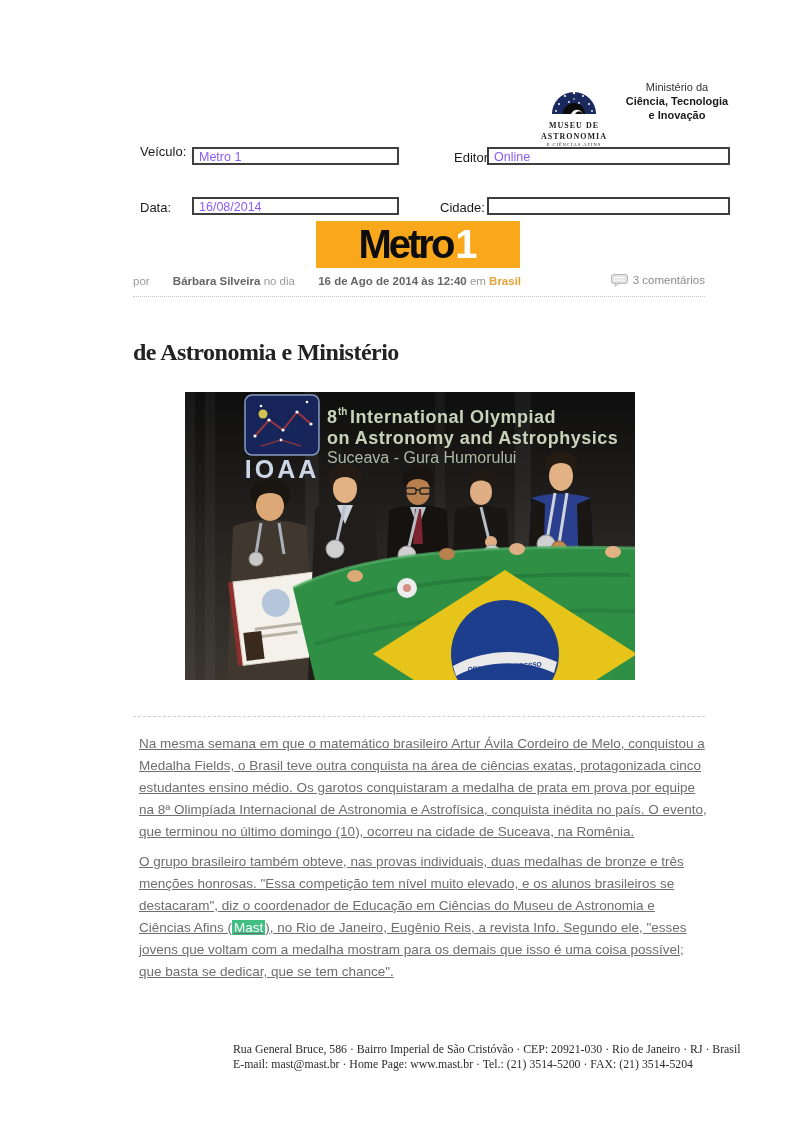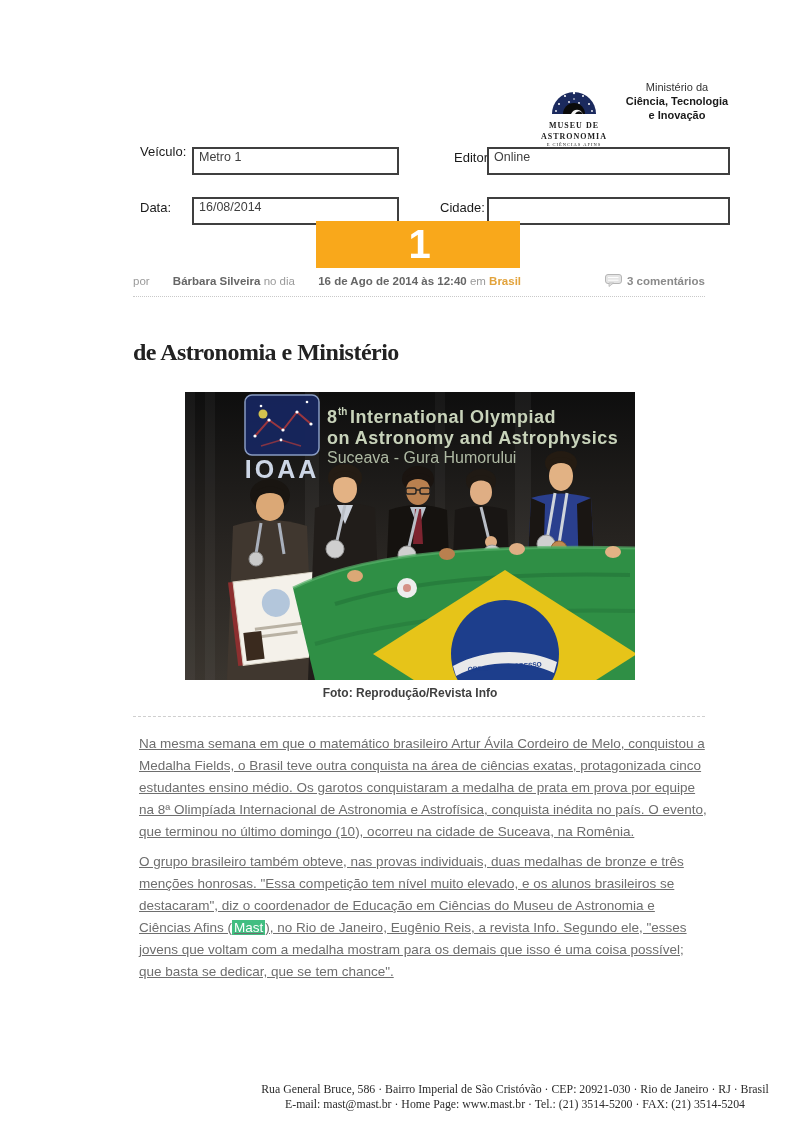--- a/index.html
+++ b/index.html
@@ -17,36 +17,36 @@
                  letter-spacing:1px; color:#222; line-height:10px; margin-top:1px; }
   .museum-sub  { font-family:"Liberation Serif", serif; font-size:4.5px; letter-spacing:1px;
                  color:#222; line-height:6px; }
   .museum-rule { width:74px; height:1px; background:#222; margin:2px auto 0 auto; }
   .ministry-block { left:612px; top:80px; width:130px; text-align:center;
                     font-size:11px; color:#333; line-height:14px; }
   .ministry-bold { font-weight:bold; color:#1a1a1a; }
 
   
   .form-label { font-size:13px; color:#1a1a1a; }
-  .form-box { border:2px solid #3f3f3f; height:28px; font-size:12.5px; color:#404040;
+  .form-box { border:2px solid #3f3f3f; height:18px; font-size:12.5px; color:#8b5cf6;
               padding:1px 0 0 5px; background:#fff; overflow:hidden; white-space:nowrap; }
 
   
   .metro-logo { left:316px; top:221px; width:204px; height:47px; background:#F9A81B;
                 display:flex; align-items:center; justify-content:center; }
   .metro-word  { font-weight:bold; font-size:40px; letter-spacing:-3px; color:#0d0d0d; }
   .metro-digit { font-weight:bold; font-size:40px; color:#ffffff; margin-left:3px; }
 
   
   .byline { left:133px; top:274px; width:572px; display:flex; align-items:center;
             justify-content:space-between; padding-bottom:9px;
             border-bottom:1px dotted #c9c9c9; font-size:11.5px; color:#9a9a9a; }
   .byline b { color:#666;padding-left:20px; }
   .byline .cat { color:#E2A33C; font-weight:bold; text-decoration:none; }
-  .byline-right { display:flex; align-items:flex-end; gap:5px; color:#8a8a8a;font-weight:bold; }
+  .byline-right { display:flex; align-items:flex-start; gap:5px; color:#8a8a8a; }
 
   
   .headline { left:133px; top:306px; width:585px;
               font-family:"Liberation Serif", serif; font-size:24px; letter-spacing:-0.5px;
               color:#222; line-height:31px; }
 
   
   .photo { left:185px; top:392px; width:450px; height:288px; background:#111; }
   .photo svg { display:block; }
   .caption { left:185px; top:686px; width:450px; text-align:center;
@@ -55,23 +55,23 @@
   .dashed-sep { left:133px; top:716px; width:572px; border-top:1px dashed #cfcfcf; }
 
   
   .para { left:139px; width:568px; font-size:13.5px; line-height:22px; color:#6e6e6e;text-decoration:underline; }
   .p1 { top:733px; }
   .p2 { top:851px; }
   .mast-hl { background:#41BE81; color:#ffffff; border-radius:0; padding:0 2px;
              text-decoration:none; }
 
   
-  .footer { left:233px; top:1042px; width:564px; text-align:center;
+  .footer { left:233px; top:1042px; width:564px; 
             font-family:"Liberation Serif", serif; font-size:11.8px; color:#2b2b2b;
-            line-height:15px;margin-top:40px; }
+            line-height:15px; }
 </style>
 </head>
 <body>
 
 <div class="page">
 
   <div class="abs ministry-block">
     <div>Ministério da</div>
     <div class="ministry-bold">Ciência, Tecnologia</div>
     <div class="ministry-bold">e Inovação</div>
@@ -106,20 +106,21 @@
   <div class="abs form-label" style="left:454px; top:150px;">Editoria:</div>
   <div class="abs form-box" style="left:487px; top:147px; width:243px;">Online</div>
 
   <div class="abs form-label" style="left:140px; top:200px;">Data:</div>
   <div class="abs form-box" style="left:192px; top:197px; width:207px;">16/08/2014</div>
 
   <div class="abs form-label" style="left:440px; top:200px;">Cidade:</div>
   <div class="abs form-box" style="left:487px; top:197px; width:243px;"></div>
 
   <div class="abs metro-logo">
+    <span class="metro-word">Metro</span>
       <span class="metro-digit">1</span>
   </div>
 
   <div class="abs byline">
     <div>
       <span>por</span>
       <b>Bárbara Silveira</b>
       <span>no dia</span>
       <b>16 de Ago de 2014 às 12:40</b>
       <span>em</span>
@@ -254,21 +255,20 @@
         <circle cx="340" cy="290" r="1.5" fill="#fff"></circle>
 
         <ellipse cx="170" cy="184" rx="8" ry="6" fill="#dba876"></ellipse>
         <ellipse cx="262" cy="162" rx="8" ry="6" fill="#b9804f"></ellipse>
         <ellipse cx="332" cy="157" rx="8" ry="6" fill="#dfae84"></ellipse>
         <ellipse cx="428" cy="160" rx="8" ry="6" fill="#e2b284"></ellipse>
       </g>
     </svg>
   </div>
 
-  <div class="abs caption">Foto: Reprodução/Revista Info</div>
 
   <div class="abs dashed-sep"></div>
 
   <p class="abs para p1">Na mesma semana em que o matemático brasileiro Artur Ávila Cordeiro de Melo, conquistou a Medalha Fields, o Brasil teve outra conquista na área de ciências exatas, protagonizada cinco estudantes ensino médio. Os garotos conquistaram a medalha de prata em prova por equipe na 8ª Olimpíada Internacional de Astronomia e Astrofísica, conquista inédita no país. O evento, que terminou no último domingo (10), ocorreu na cidade de Suceava, na Romênia.</p>
 
   <p class="abs para p2"><span>O grupo brasileiro também obteve, nas provas individuais, duas medalhas de bronze e três menções honrosas.  "Essa competição tem nível muito elevado, e os alunos brasileiros se destacaram", diz o coordenador de Educação em Ciências do Museu de Astronomia e Ciências Afins (</span><a class="mast-hl" href="#">Mast</a><span>), no Rio de Janeiro, Eugênio Reis, a revista Info. Segundo ele, "esses jovens que voltam com a medalha mostram para os demais que isso é uma coisa possível; que basta se dedicar, que se tem chance".</span></p>
 
   <div class="abs footer">
     <div>Rua General Bruce, 586 · Bairro Imperial de São Cristóvão · CEP: 20921-030 · Rio de Janeiro · RJ · Brasil</div>
     <div>E-mail: mast@mast.br · Home Page: www.mast.br · Tel.: (21) 3514-5200 · FAX: (21) 3514-5204</div>

